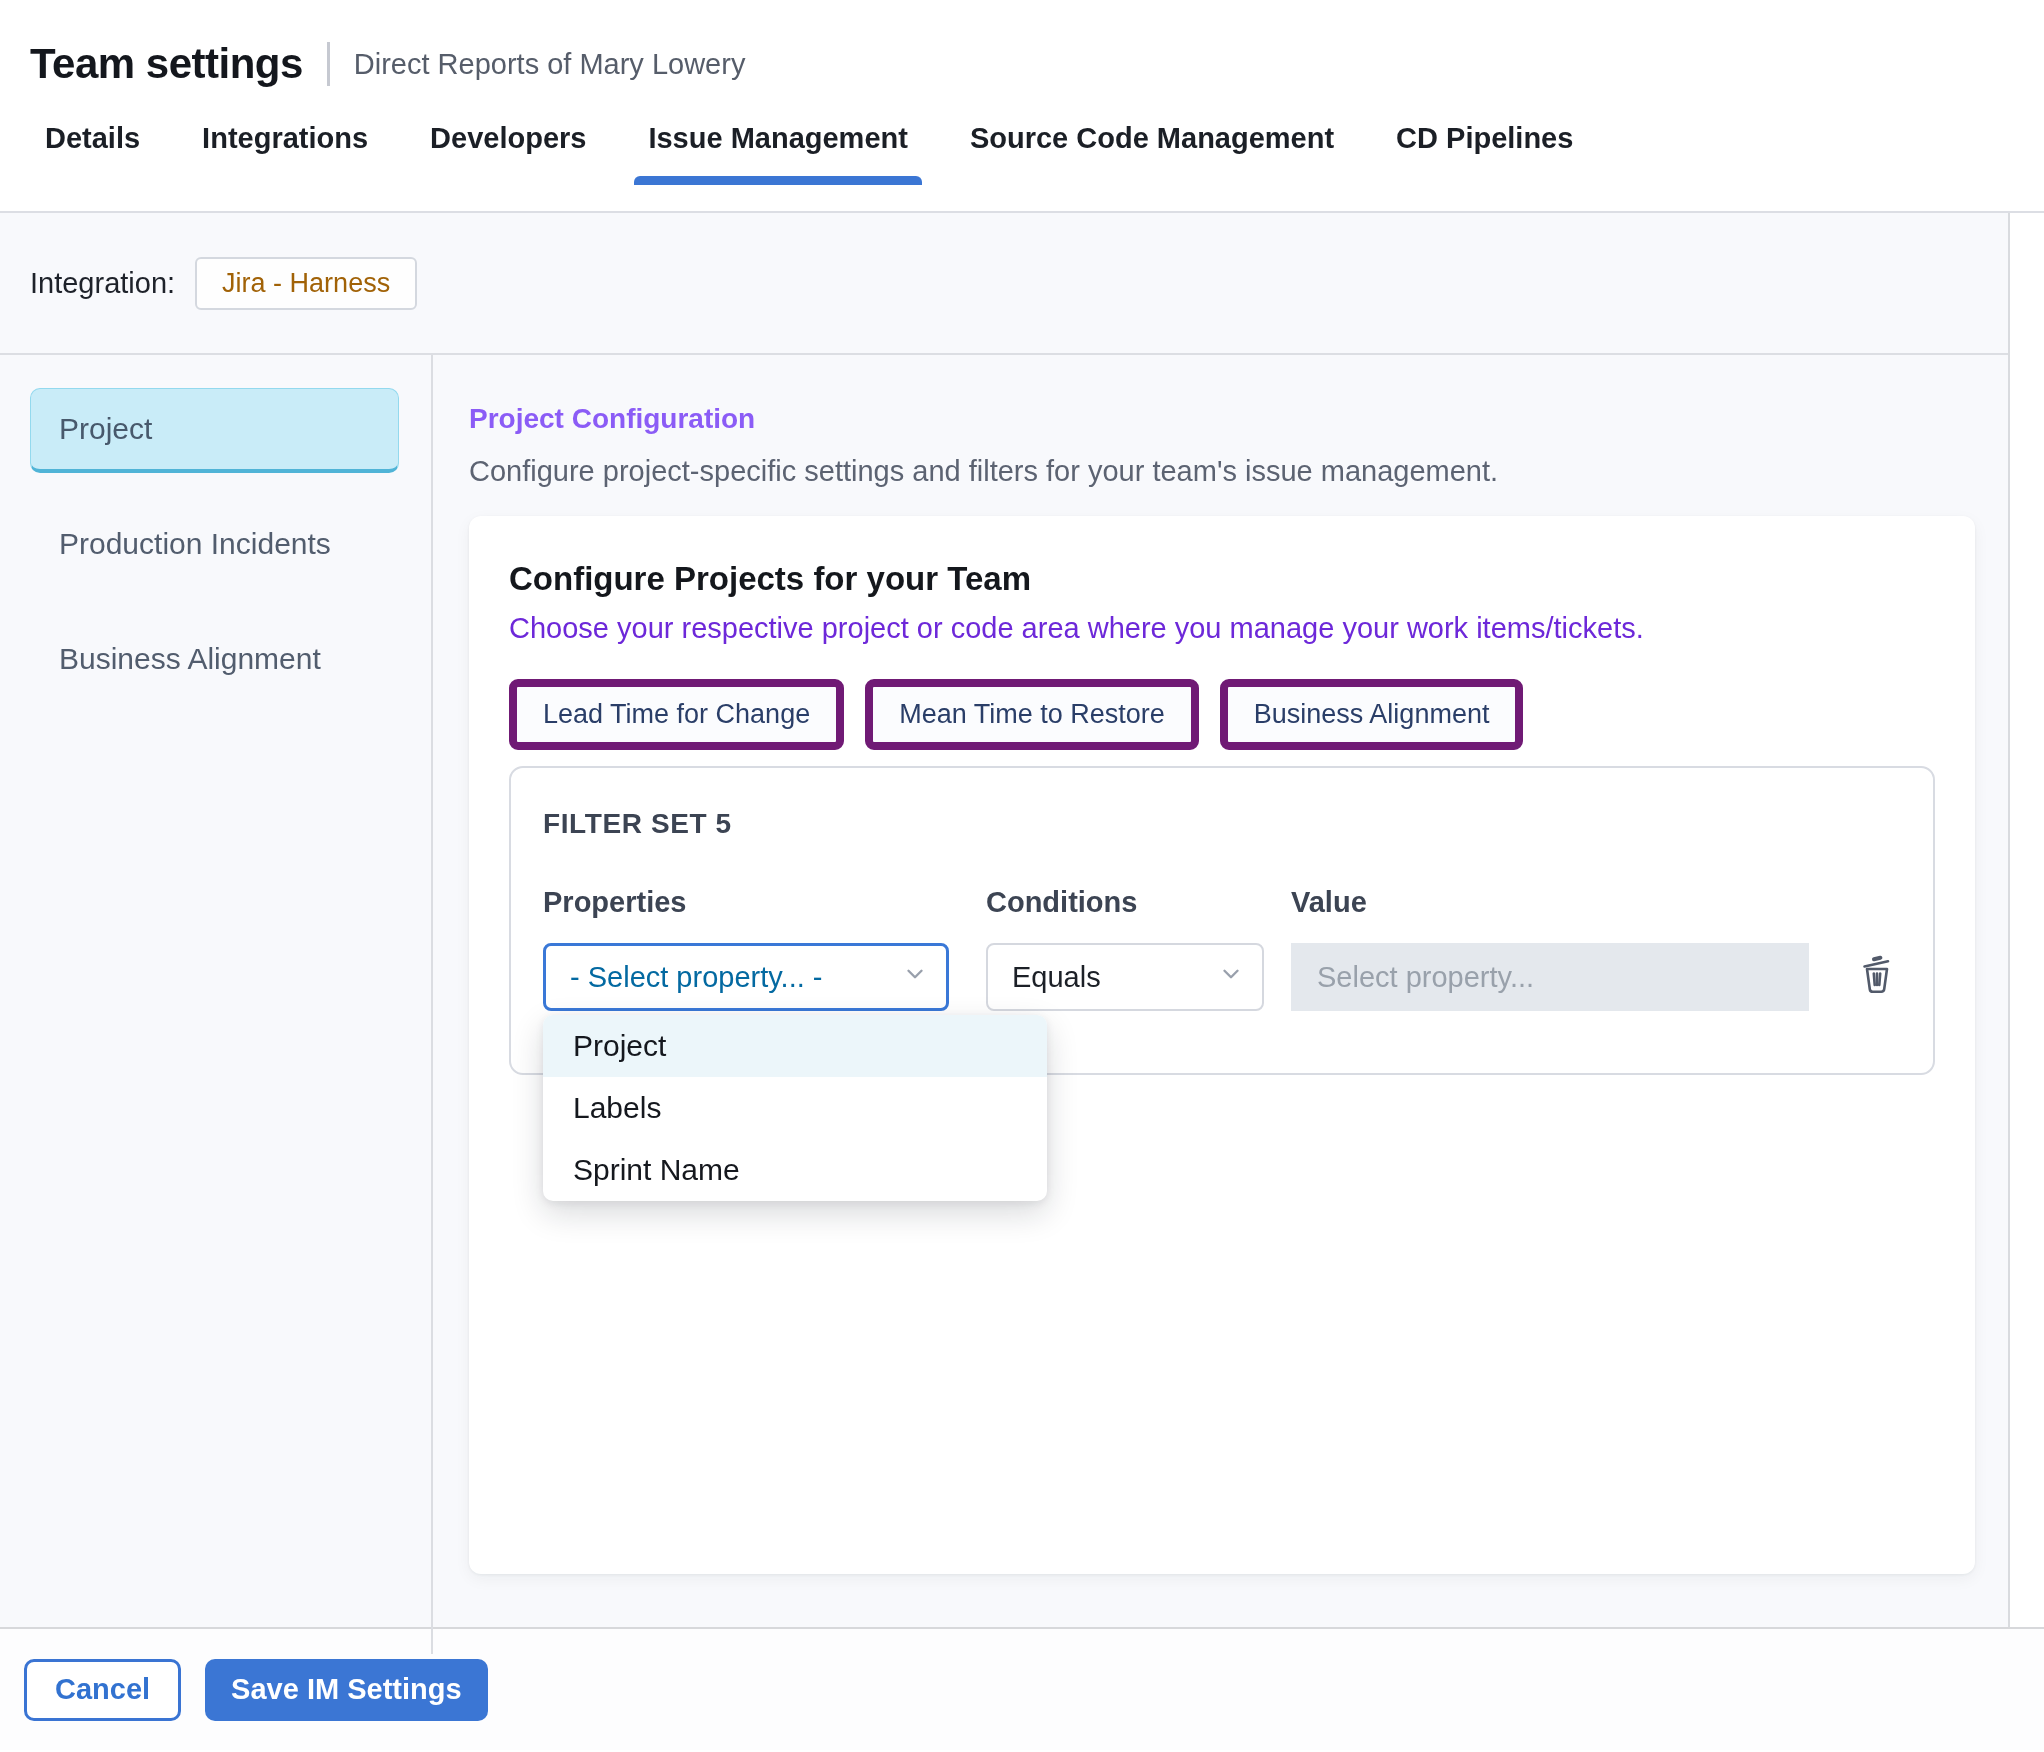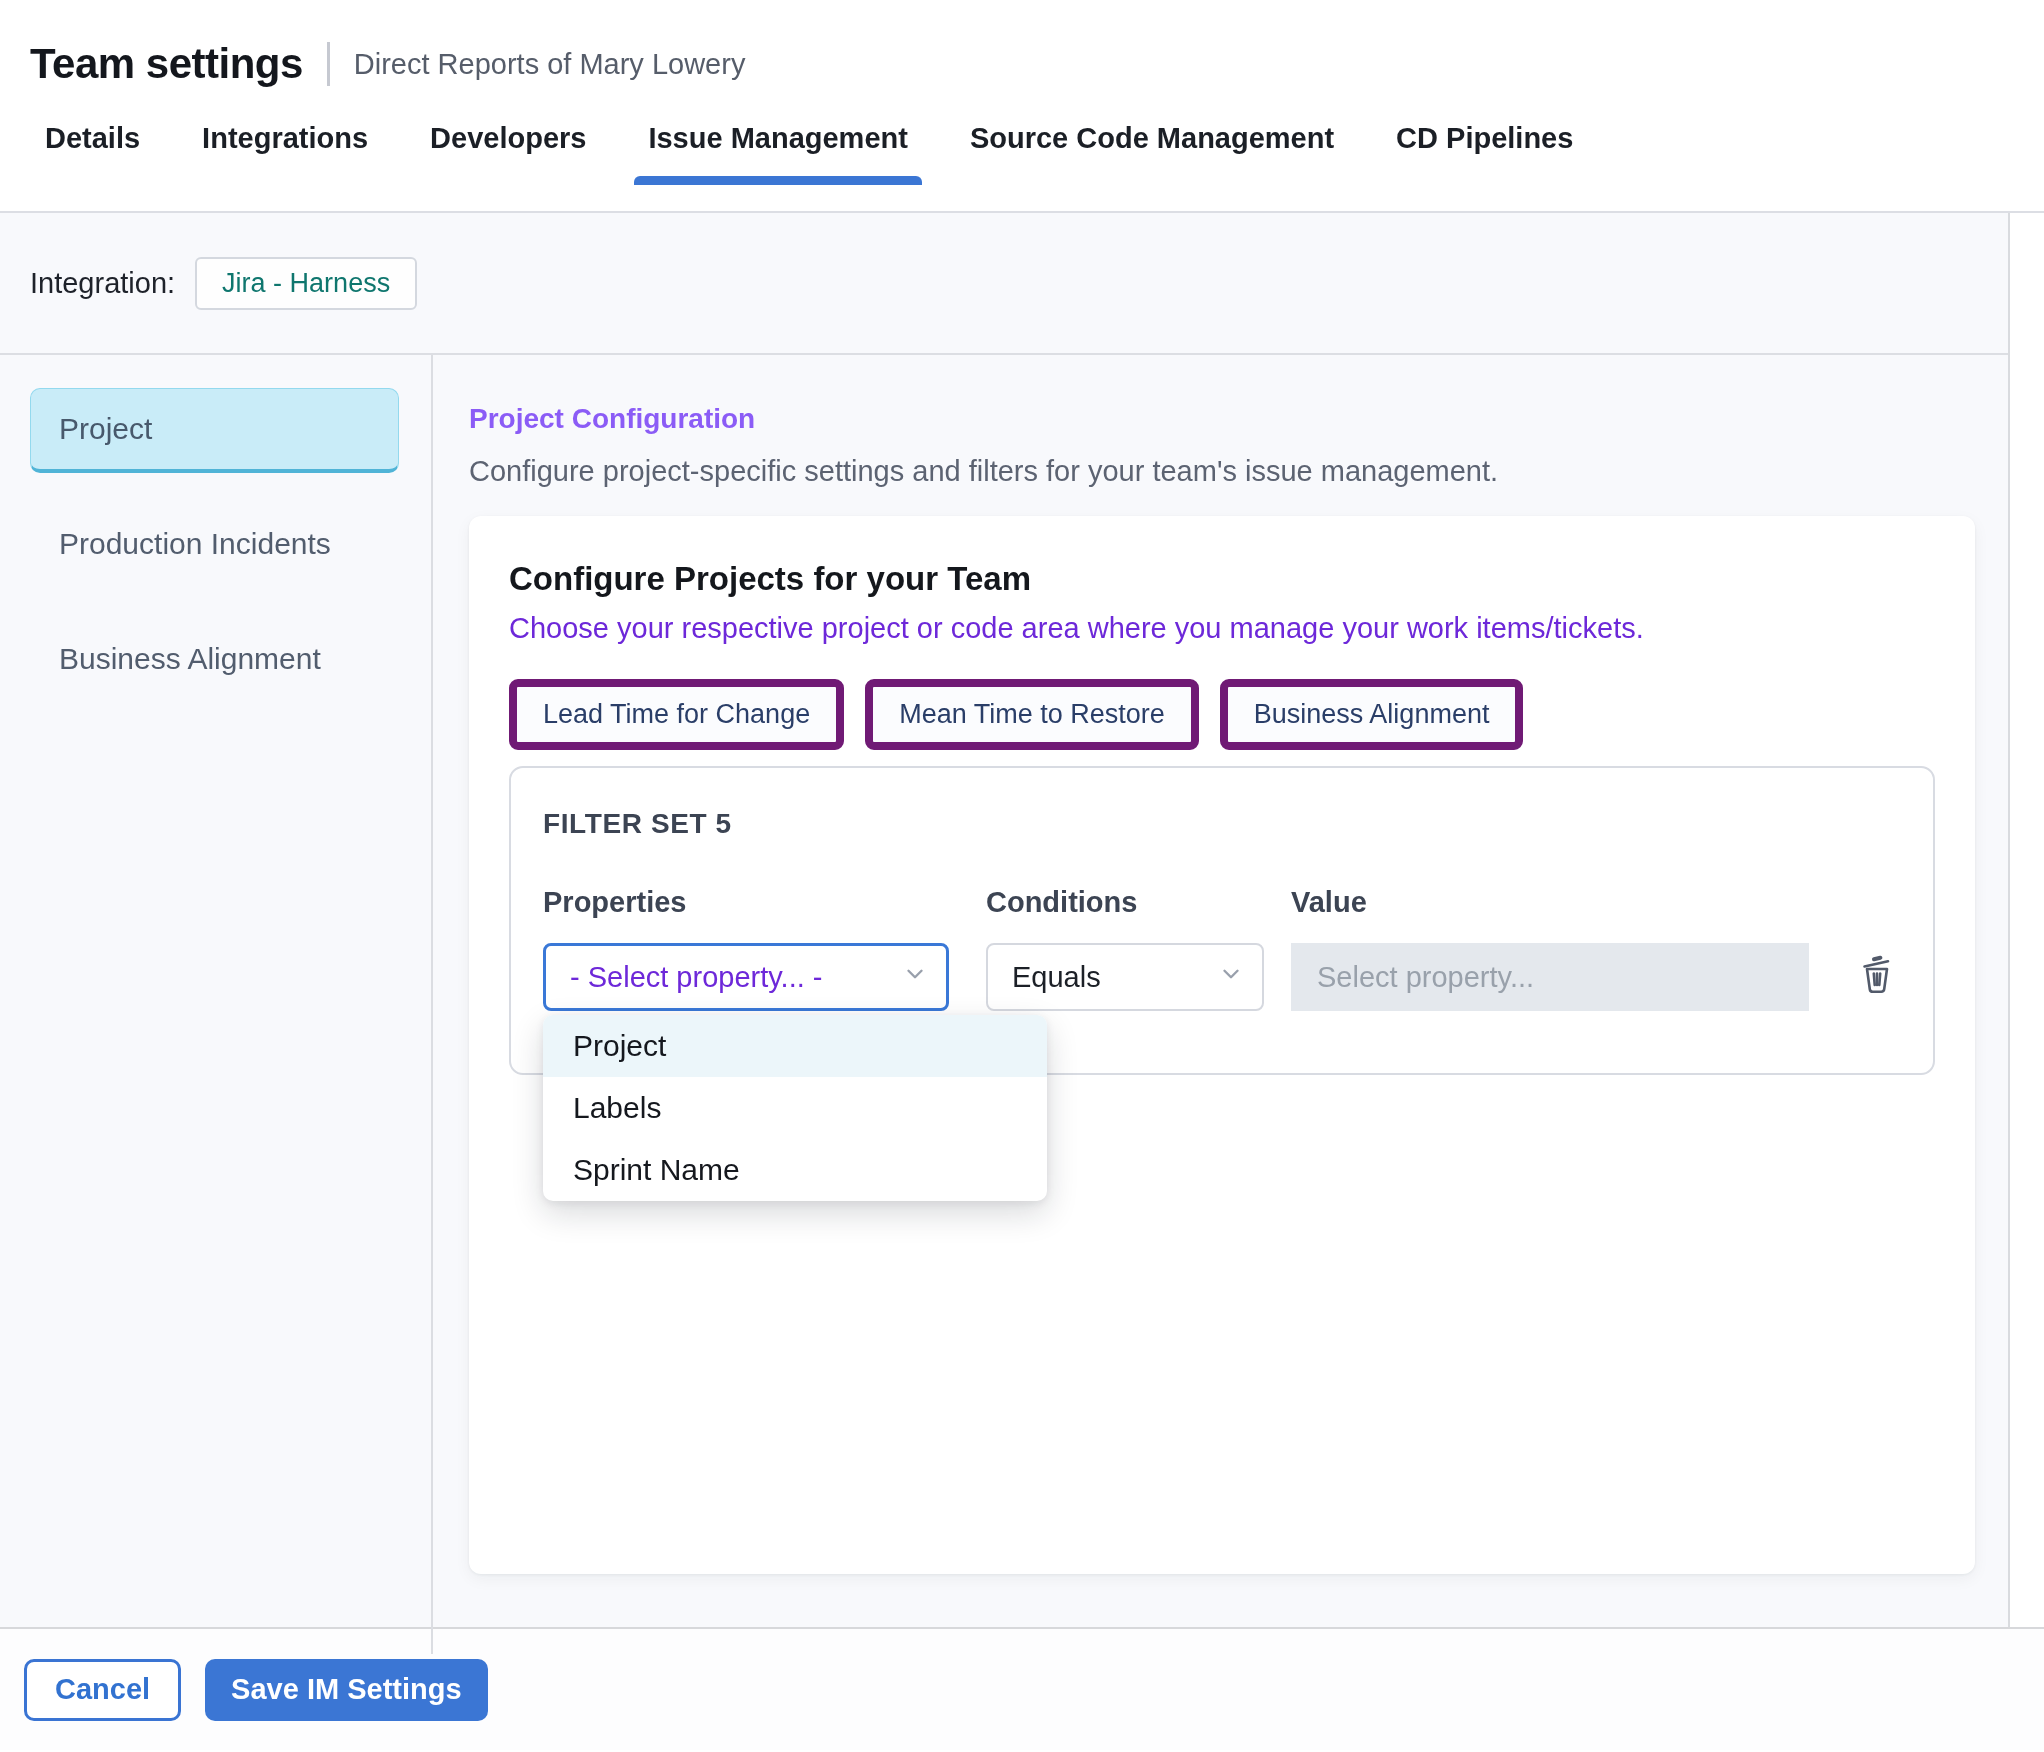--- a/index.html
+++ b/index.html
@@ -19,21 +19,21 @@
     height:9px; background:#3b76d4; border-radius:6px 6px 0 0; }
 
   
   .panel { width:2010px; height:1414px; background:#f8f9fc; border-right:2px solid #d9dbdf; }
 
   .integration-row { display:flex; align-items:center; height:142px; padding-left:30px;
     border-bottom:2px solid #dcdee3; }
   .integration-label { font-size:29px; color:#1e222a; }
   .integration-chip { margin-left:20px; display:inline-flex; align-items:center;
     border:2px solid #d4d8df; border-radius:6px; background:#fefefe;
-    padding:9px 25px; font-size:27px; color:#0f766e; cursor:pointer; }
+    padding:9px 25px; font-size:27px; color:#a16207; cursor:pointer; }
 
   .content { display:flex; height:1299px; }
 
   
   .sidebar { width:447px; border-right:2px solid #dbdde2; padding:33px 32px 0 30px; }
   .nav-item { font-size:30px; color:#525d6e; padding:23px 28px; margin-bottom:30px;
     border:1px solid transparent; border-bottom:4px solid transparent; border-radius:10px; cursor:pointer; }
   .nav-item.active { background:#c9ecf8; border:1px solid #93d9ee; border-bottom:4px solid #50b4d7; color:#48596c; }
 
   
@@ -57,21 +57,21 @@
   .labels-row { display:flex; margin-bottom:24px; }
   .col-label { font-size:29px; font-weight:700; color:#3c4453; }
   .w-prop { width:406px; margin-right:37px; }
   .w-cond { width:278px; margin-right:27px; }
   .w-val  { width:518px; }
 
   .fields-row { display:flex; align-items:flex-start; }
   .selectbox { height:68px; display:flex; align-items:center; justify-content:space-between;
     padding:0 18px 0 24px; border-radius:8px; background:#fff; cursor:pointer; font-size:29px; }
   .prop-select { border:3px solid #3a78d7; position:relative; }
-  .prop-select .ph { color:#6d28d9; }
+  .prop-select .ph { color:#0369a1; }
   .cond-select { border:2px solid #d5d8df; color:#1c2027; }
   .value-input { height:68px; width:518px; background:#e4e8ed; border:none; border-radius:0;
     padding:0 26px; font-size:29px; color:#1c2027; font-family:"Liberation Sans", sans-serif; }
   .value-input::placeholder { color:#99a1ab; }
   .trash-btn { background:none; border:none; cursor:pointer; margin:8px 0 0 44px; }
 
   .field-prop-wrap { position:relative; width:406px; margin-right:37px; }
   .dropdown { position:absolute; left:0; top:72px; width:504px; background:#fff; border-radius:10px;
     box-shadow:0 12px 32px rgba(20,25,35,0.16), 0 2px 8px rgba(20,25,35,0.08); overflow:hidden; z-index:5; }
   .option { font-size:30px; color:#15181e; padding:13px 30px; height:62px;

